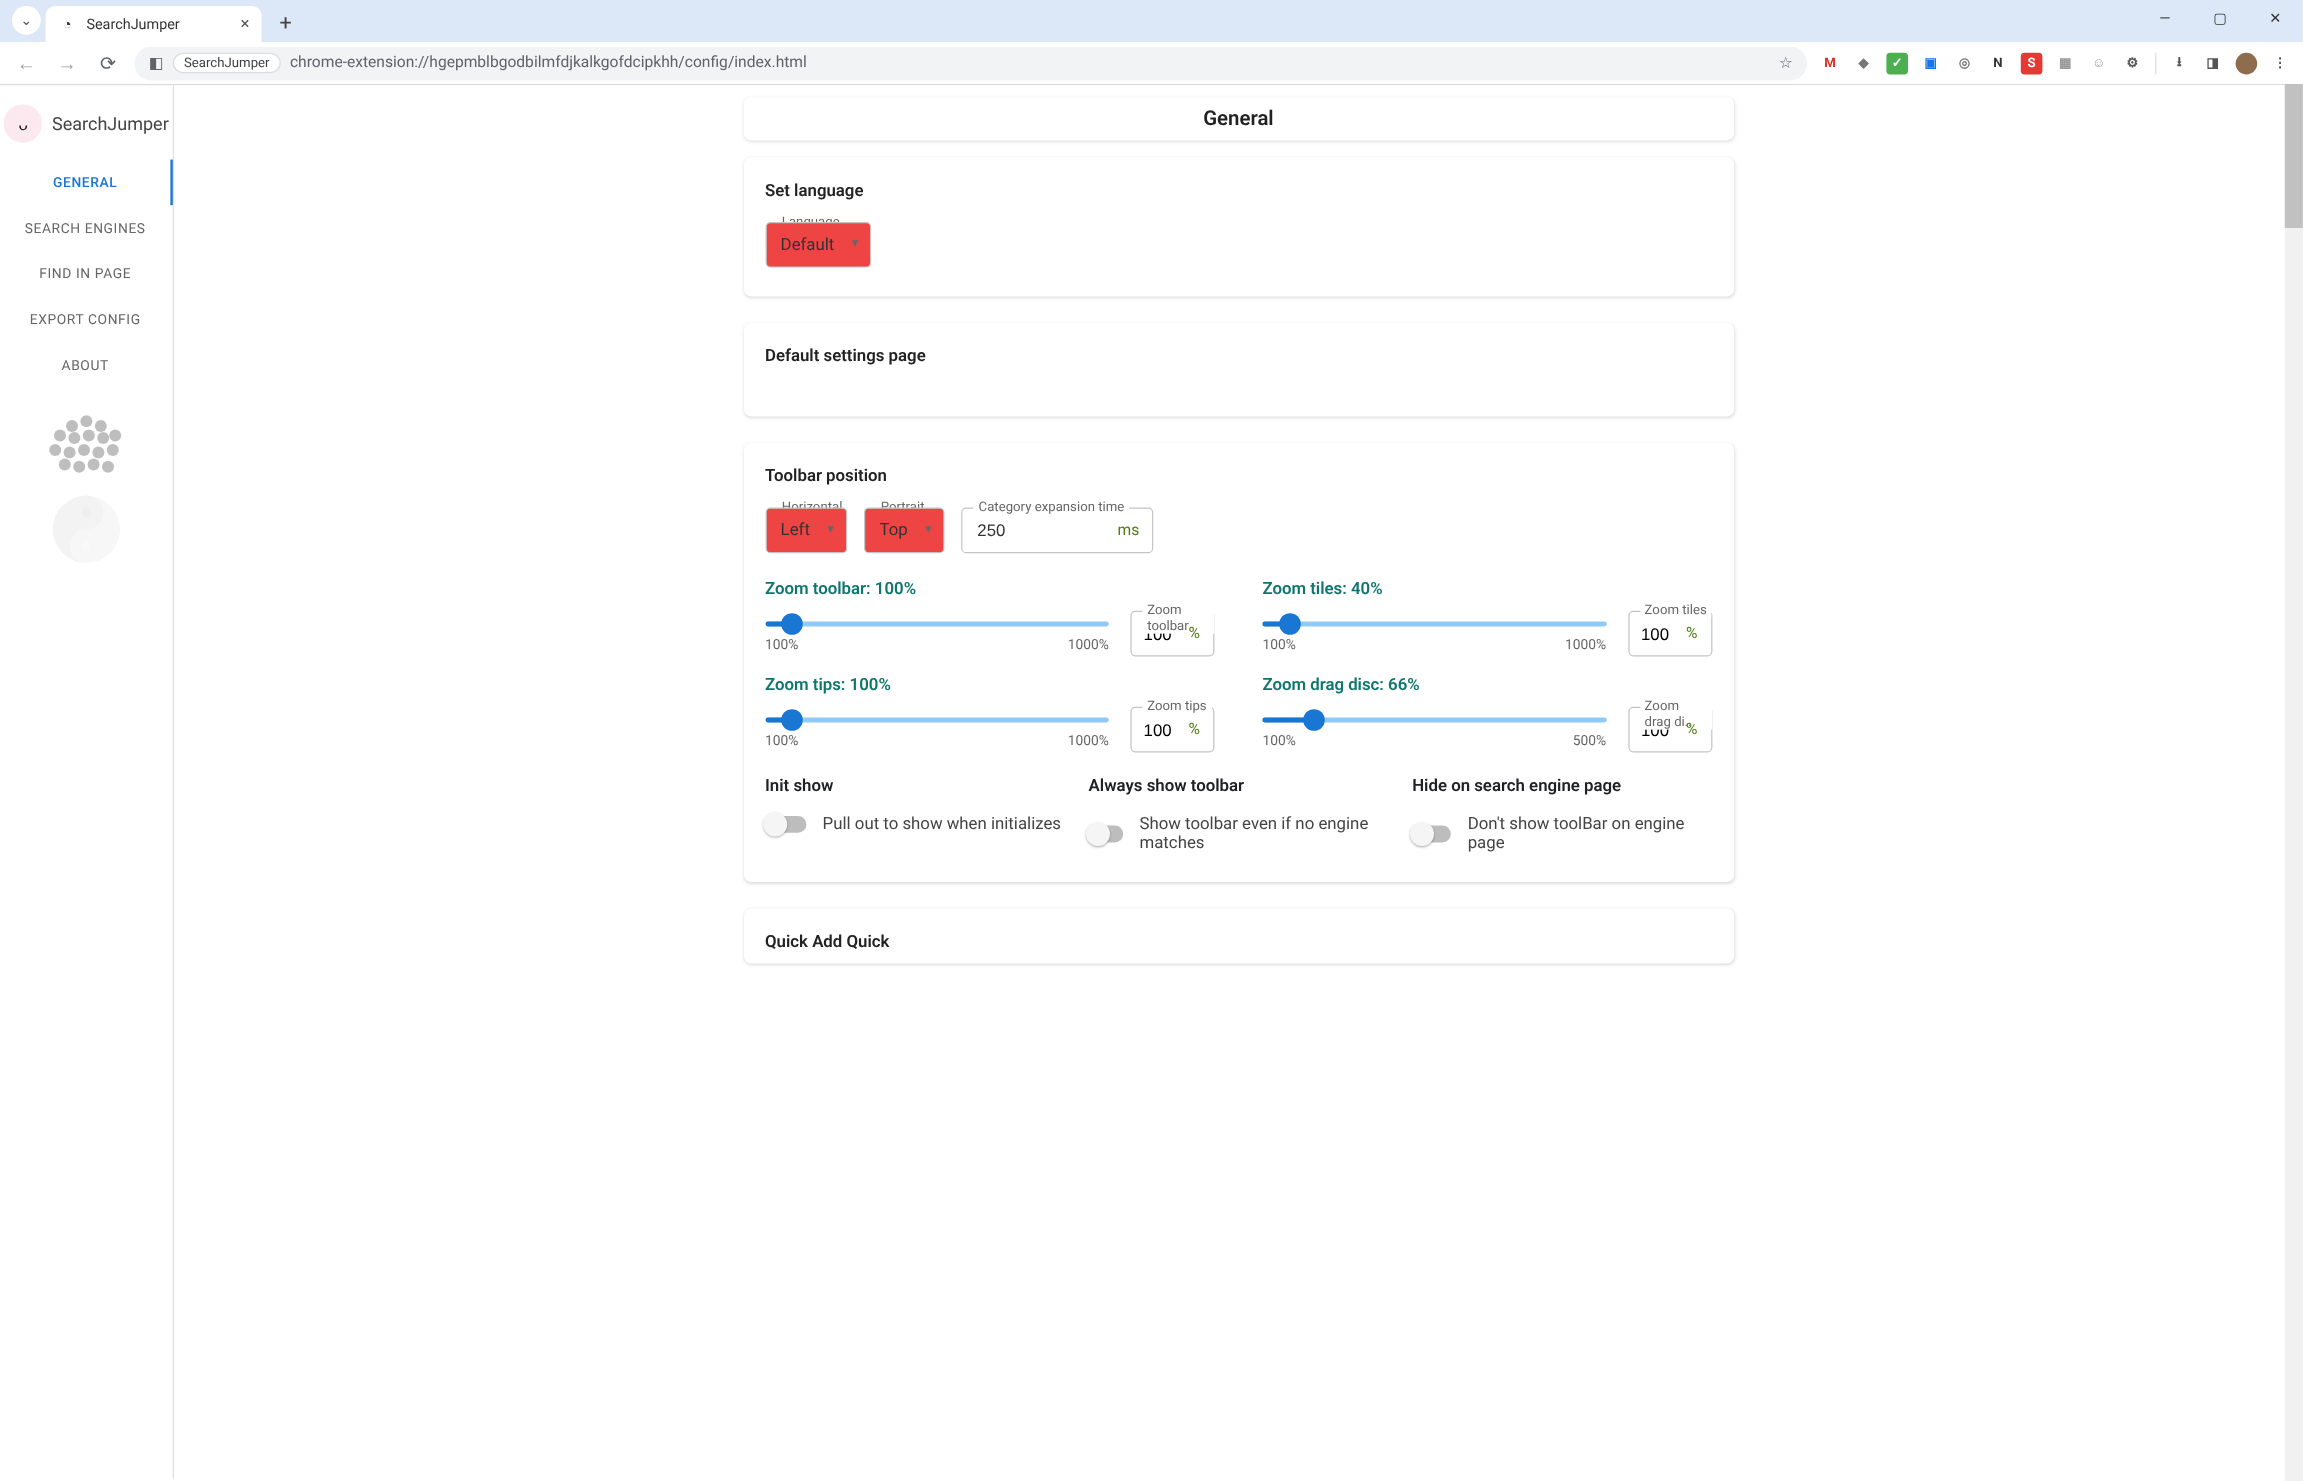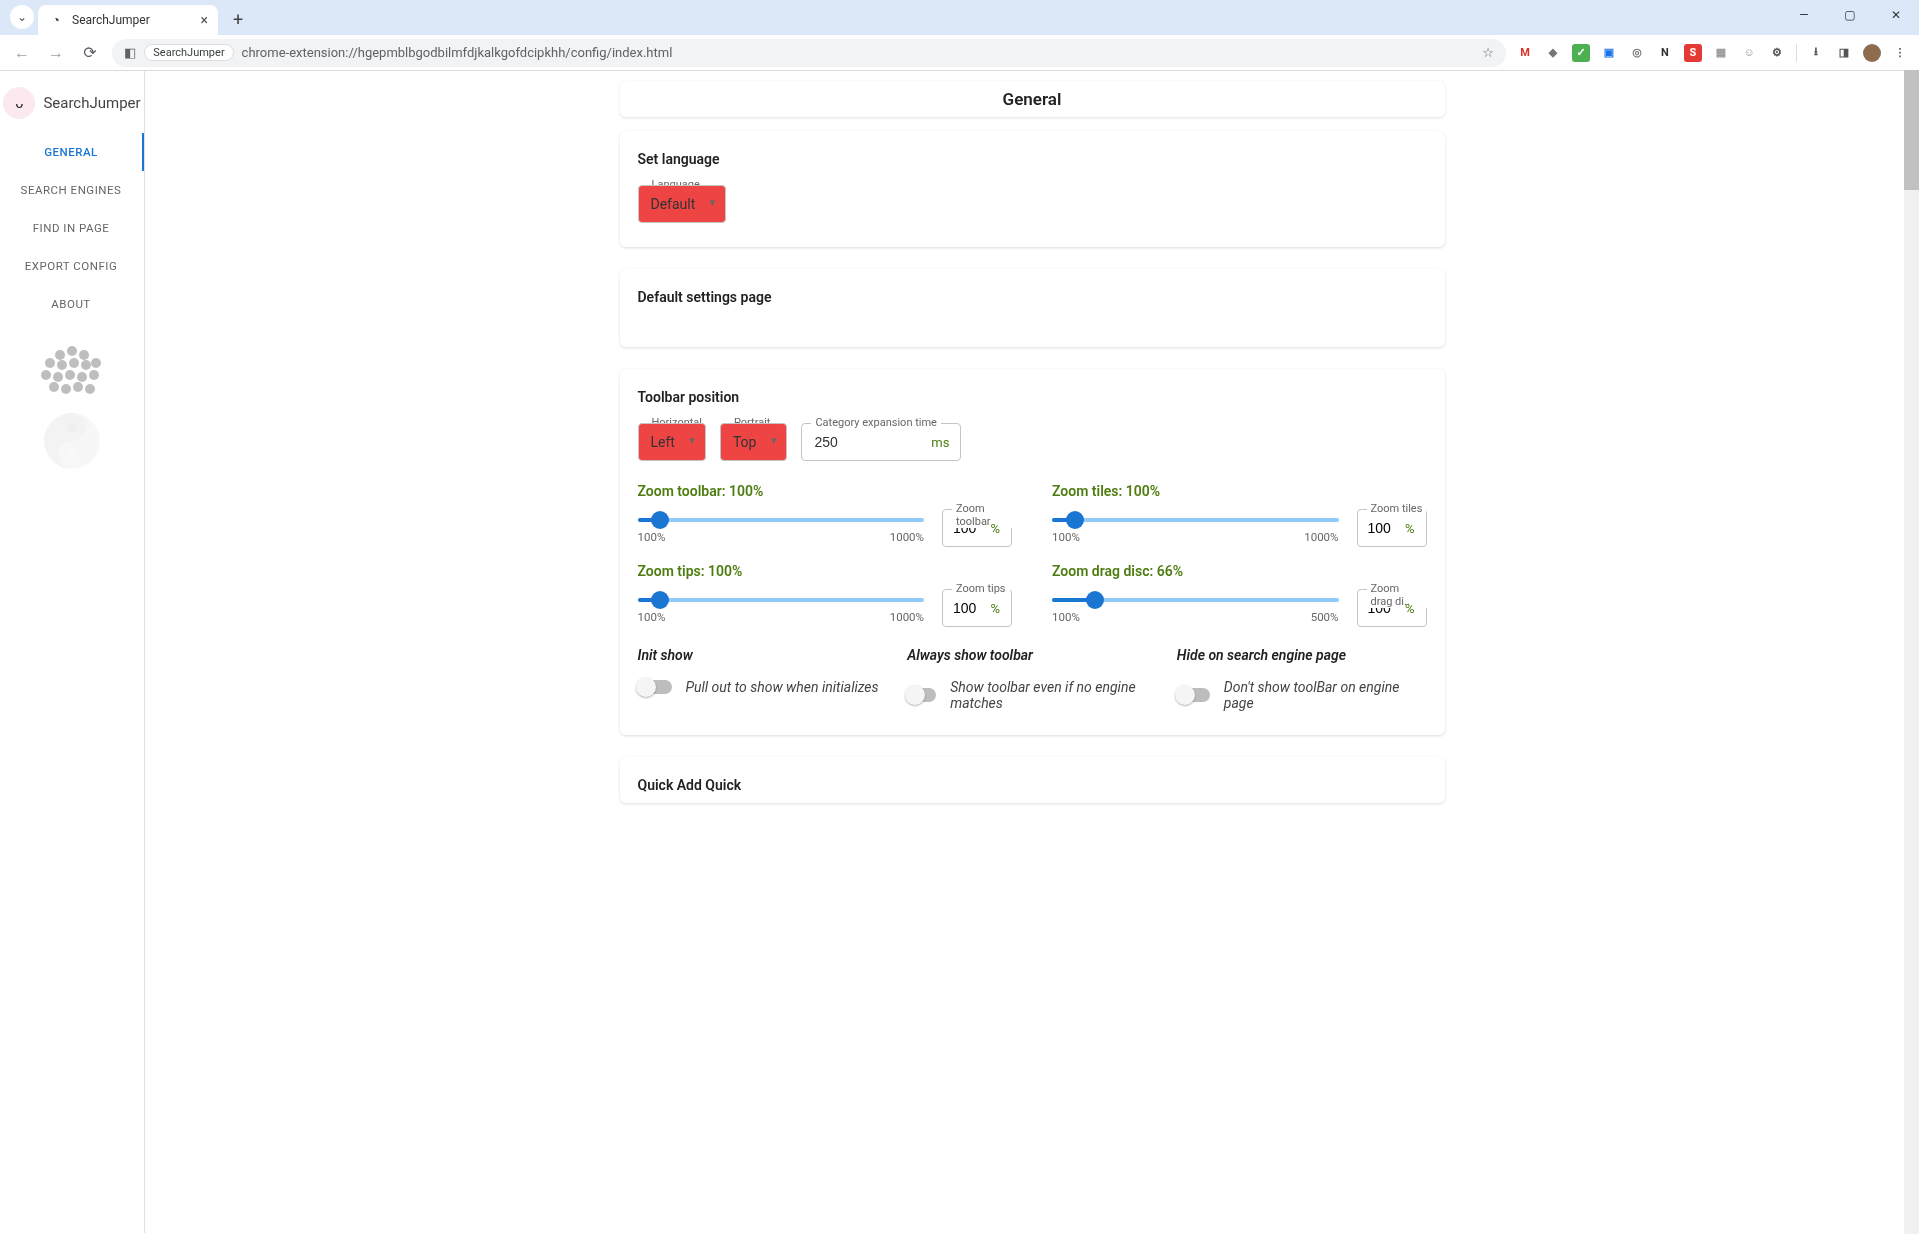--- a/index.html
+++ b/index.html
@@ -54,31 +54,31 @@
 
 .toggle-row { display: flex; align-items: center; gap: 14px; }
 .toggle { width: 34px; height: 14px; background: #bdbdbd; border-radius: 10px; position: relative; cursor: pointer; }
 .toggle::after { content: ""; width: 20px; height: 20px; background: #f5f5f5; border-radius: 50%; position: absolute; top: -3px; left: -2px; box-shadow: 0 1px 2px rgba(0,0,0,0.3); }
 .toggle-label { font-size: 14px; color: #444; }
 
 .row { display: flex; gap: 14px; margin-bottom: 6px; }
 .col2 { display: flex; gap: 40px; }
 .col2 > div { flex: 1; }
 
-.zoom-title { font-size: 14px; font-weight: 600; color: #4d7c0f; margin: 16px 0 10px; }
+.zoom-title { font-size: 14px; font-weight: 600; color: #0f766e; margin: 16px 0 10px; }
 .slider-row { display: flex; align-items: center; gap: 18px; }
 .slider-box { flex: 1; position: relative; padding-top: 6px; }
 .slider-track { height: 4px; background: #90caf9; border-radius: 2px; position: relative; }
 .slider-fill { height: 4px; background: #1976d2; border-radius: 2px; position: absolute; top: 0; left: 0; }
 .slider-thumb { width: 18px; height: 18px; background: #1976d2; border-radius: 50%; position: absolute; top: -7px; transform: translateX(-50%); }
 .slider-labels { display: flex; justify-content: space-between; font-size: 11.5px; color: #666; margin-top: 8px; text-align: center; }
 .zoom-input-wrap { position: relative; }
 .zoom-input { border: 1px solid #c4c4c4; border-radius: 4px; padding: 10px 24px 10px 10px; width: 70px; font-size: 14px; }
 
-.triple { display: flex; gap: 20px; margin-top: 20px; font-style: italic; }
+.triple { display: flex; gap: 20px; margin-top: 20px; }
 .triple > div { flex: 1; }
 .triple h4 { font-size: 14px; font-weight: 600; margin-bottom: 16px; }
 
 .scrollbar-gutter { position: absolute; right: 0; top: 70px; width: 15px; bottom: 0; background: #f1f1f1; }
 .scrollbar-thumb { width: 15px; background: #c1c1c1; height: 120px; border-radius: 0; }
 </style>
 </head>
 <body>
 
 <div class="browser-chrome">
@@ -224,21 +224,21 @@
                   </div>
               </div>
               <div class="zoom-input-wrap field-wrap">
                 <div class="field-label">Zoom toolbar</div>
                 <input class="zoom-input" value="100" style="">
                 <span class="suffix">%</span>
               </div>
             </div>
           </div>
           <div>
-            <div class="zoom-title">Zoom tiles: 100%</div>
+            <div class="zoom-title">Zoom tiles: 40%</div>
             <div class="slider-row">
               <div class="slider-box">
                 <div class="slider-track">
                     <div class="slider-fill" style="width:8%;"></div>
                     <div class="slider-thumb" style="left:8%;"></div>
                   </div>
                 <div class="slider-labels">
                     <span>100%</span>
                     <span>1000%</span>
                   </div>

